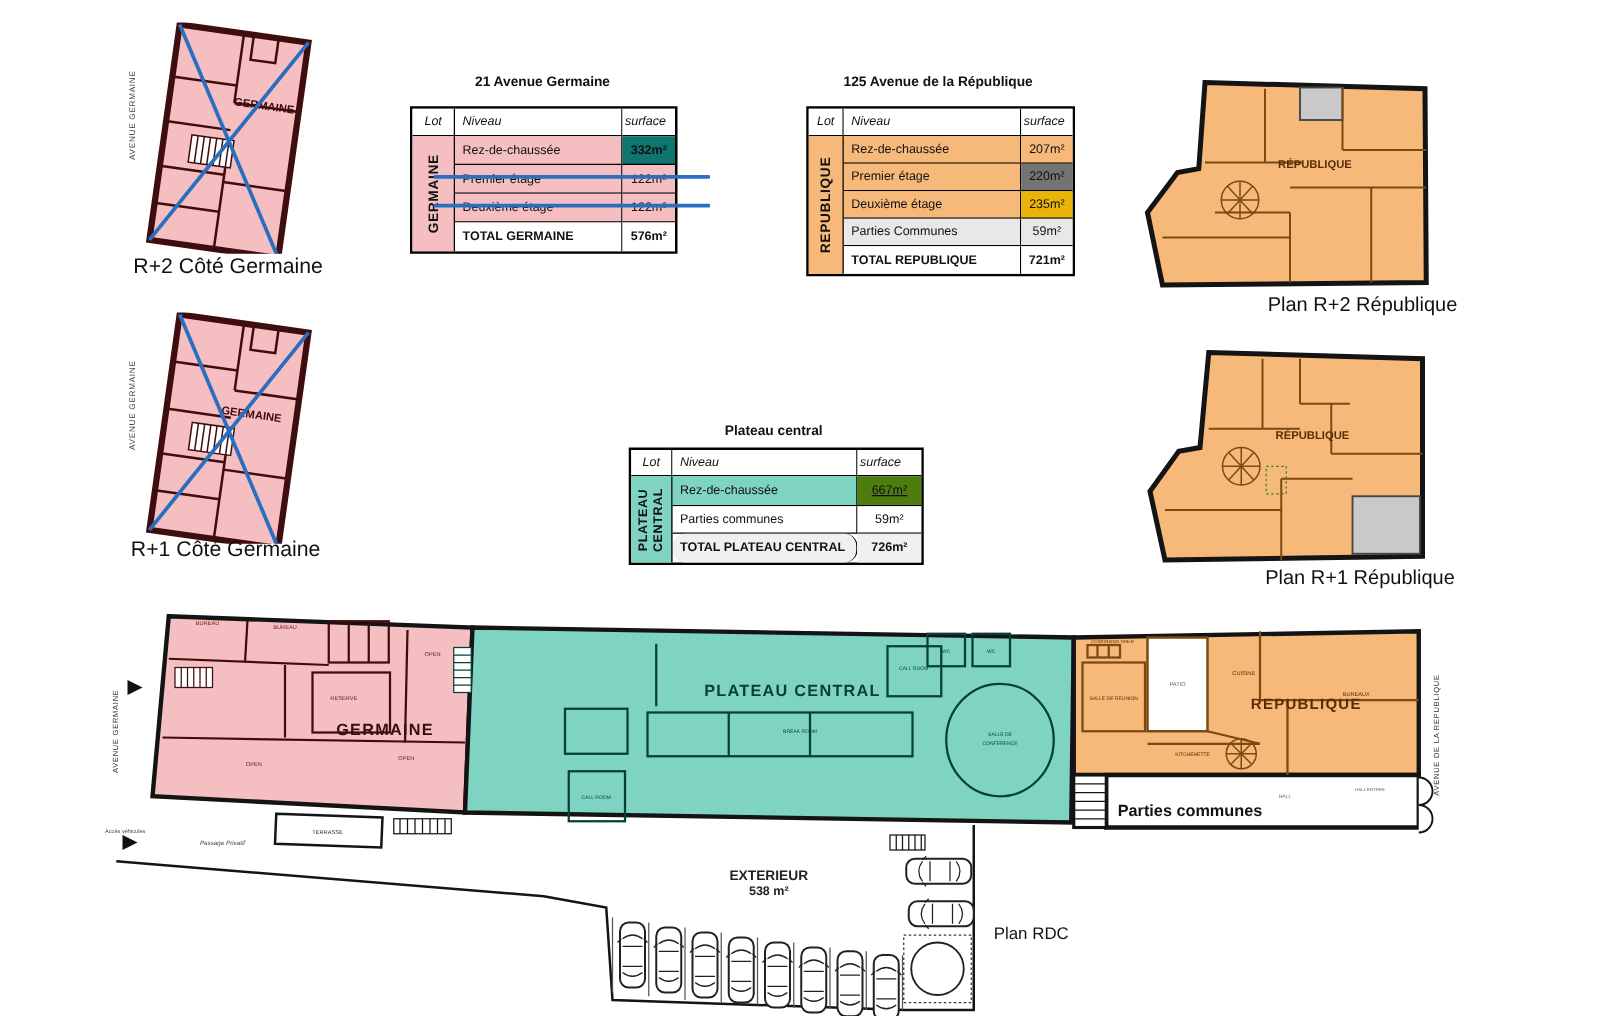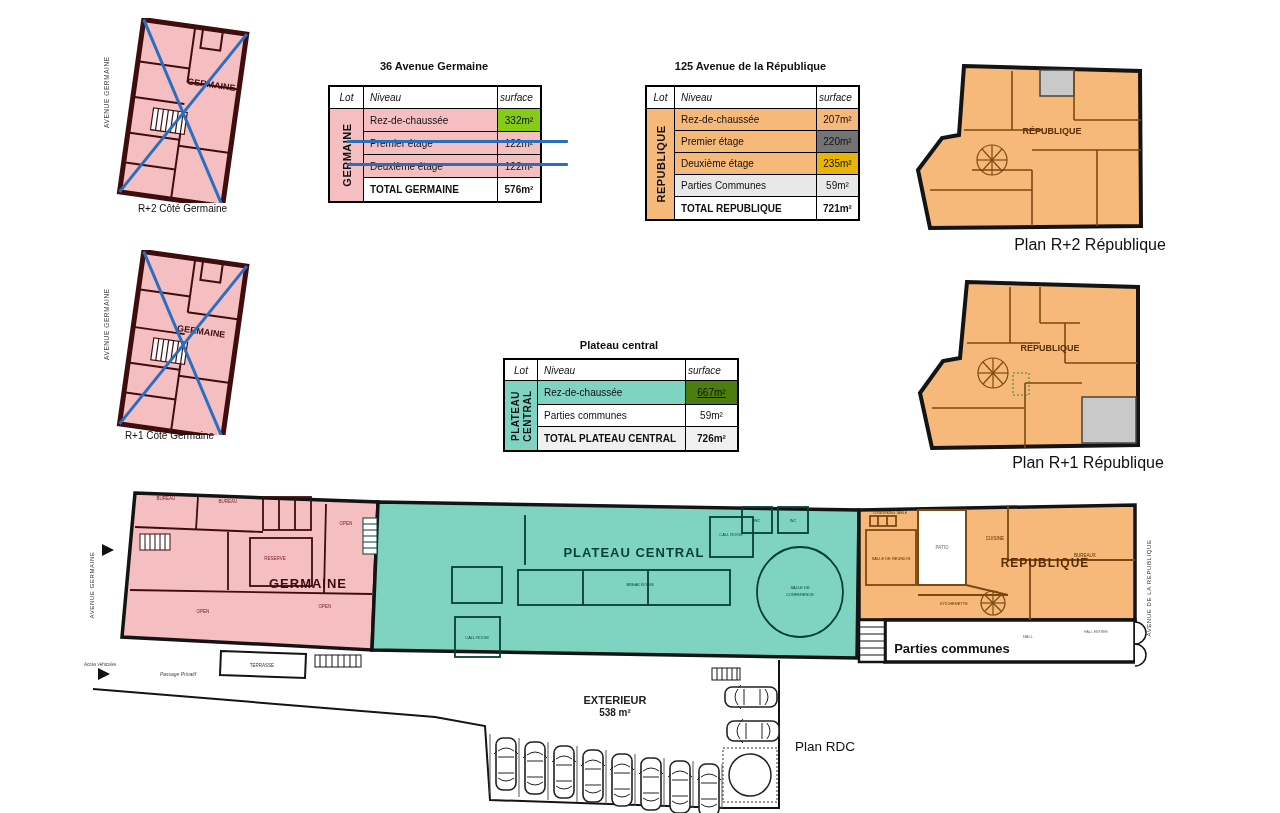--- a/index.html
+++ b/index.html
@@ -15,21 +15,21 @@
   .cell.hdr{font-style:italic;justify-content:flex-start;}
   .cell.hdr.c1{justify-content:center;}
   .cell.bend{border-bottom:none;}
   .cell.tot{font-weight:bold;text-align:right;}
   .lot{grid-column:1;grid-row:2 / -1;position:relative;border-right:1.8px solid #000;}
   .vtext{position:absolute;left:50%;top:50%;transform:translate(-50%,-50%) rotate(-90deg);
          font-weight:bold;font-size:11px;letter-spacing:.5px;white-space:nowrap;text-align:center;}
   .vtext.wrap{white-space:normal;width:58px;line-height:1.15;}
   .strike{position:absolute;height:3px;background:#2a6fbf;border-radius:1px;}
   
-  .caption{position:absolute;font-size:10px;text-align:center;}
+  .caption{position:absolute;font-size:17px;text-align:center;}
   .caption.sm{font-size:16px;}
   .vstreet{position:absolute;transform:rotate(-90deg);transform-origin:left top;
            font-size:6.5px;color:#444;letter-spacing:.6px;white-space:nowrap;}
   svg text{font-family:"Liberation Sans",sans-serif;}
 </style>
 </head>
 <body>
 
 <div class="canvas">
 
@@ -90,32 +90,32 @@
           <line x1="88" y1="92" x2="88" y2="114"></line>
       </g>
       <text x="104" y="82" font-size="9" font-weight="bold" fill="#3f0d0d" text-anchor="middle">GERMAINE</text>
       <g stroke="#2a6fbf" stroke-width="3">
         <line x1="36" y1="8" x2="140" y2="182"></line>
           <line x1="140" y1="8" x2="36" y2="182"></line>
       </g>
     </g>
   </svg>
   <div class="vstreet" style="left:103px;top:360px;">AVENUE GERMAINE</div>
-  <div class="caption" style="left:87px;top:430px;width:165px;">R+1 Côté Germaine</div>
-
-  <div class="tbl-title" style="left:328px;top:60px;width:212px;">36 Avenue Germaine</div>
+  <div class="caption" style="left:98px;top:430px;width:165px;">R+1 Côté Germaine</div>
+
+  <div class="tbl-title" style="left:328px;top:60px;width:212px;">21 Avenue Germaine</div>
   <div class="tbl" style="left:328px;top:85px;grid-template-columns:34px 134px 42px;grid-template-rows:22px repeat(4,23px);">
     <div class="cell hdr c1">Lot</div>
     <div class="cell hdr">Niveau</div>
     <div class="cell hdr c3">surface</div>
     <div class="lot bend" style="background:#f5bfc2;">
       <span class="vtext">GERMAINE</span>
     </div>
     <div class="cell" style="background:#f5bfc2;">Rez-de-chaussée</div>
-    <div class="cell c3" style="background:#84cc16;">332m²</div>
+    <div class="cell c3" style="background:#0f766e;font-weight:bold;">332m²</div>
     <div class="cell" style="background:#f5bfc2;">Premier étage</div>
     <div class="cell c3" style="background:#f5bfc2;">122m²</div>
     <div class="cell" style="background:#f5bfc2;">Deuxième étage</div>
     <div class="cell c3" style="background:#f5bfc2;">122m²</div>
     <div class="cell tot bend">TOTAL GERMAINE</div>
     <div class="cell tot c3 bend">576m²</div>
   </div>
   <div class="strike" style="left:347px;top:140px;width:221px;"></div>
   <div class="strike" style="left:347px;top:163px;width:221px;"></div>
 
@@ -144,21 +144,21 @@
     <div class="cell hdr c1">Lot</div>
     <div class="cell hdr">Niveau</div>
     <div class="cell hdr c3">surface</div>
     <div class="lot bend" style="background:#7fd3c1;">
       <span class="vtext wrap" style="font-size:10px;">PLATEAU CENTRAL</span>
     </div>
     <div class="cell" style="background:#7fd3c1;">Rez-de-chaussée</div>
     <div class="cell c3" style="background:#4d7c0f;text-decoration:underline;">667m²</div>
     <div class="cell">Parties communes</div>
     <div class="cell c3">59m²</div>
-    <div class="cell tot bend" style="background:#f0f0f0;">TOTAL PLATEAU CENTRAL</div>
+    <div class="cell tot bend" style="background:#f0f0f0;border-radius:10px;">TOTAL PLATEAU CENTRAL</div>
     <div class="cell tot c3 bend" style="background:#f0f0f0;">726m²</div>
   </div>
 
   <svg class="abs" style="left:912px;top:50px;" width="260" height="186" viewBox="0 0 260 186">
     <path d="M52,16 L228,21 L229,176 L18,178 L6,120 L30,88 L47,85 Z" fill="#f7b979" stroke="#141414" stroke-width="4"></path>
     <rect x="128" y="20" width="34" height="26" fill="#c9c9c9" stroke="#444" stroke-width="1.5"></rect>
     <g stroke="#7a4a12" stroke-width="1.6" fill="none">
       <line x1="100" y1="21" x2="100" y2="80"></line>
         <line x1="52" y1="80" x2="130" y2="80"></line>
       <line x1="162" y1="20" x2="162" y2="70"></line>

